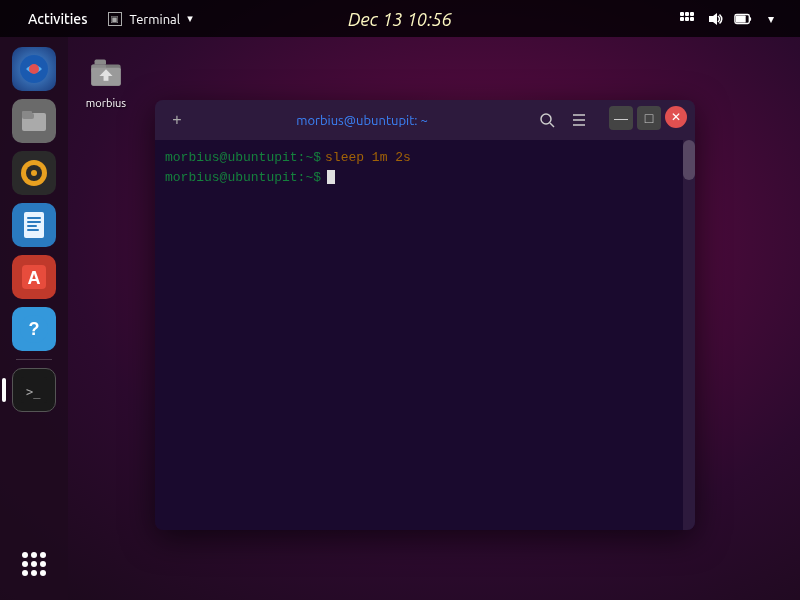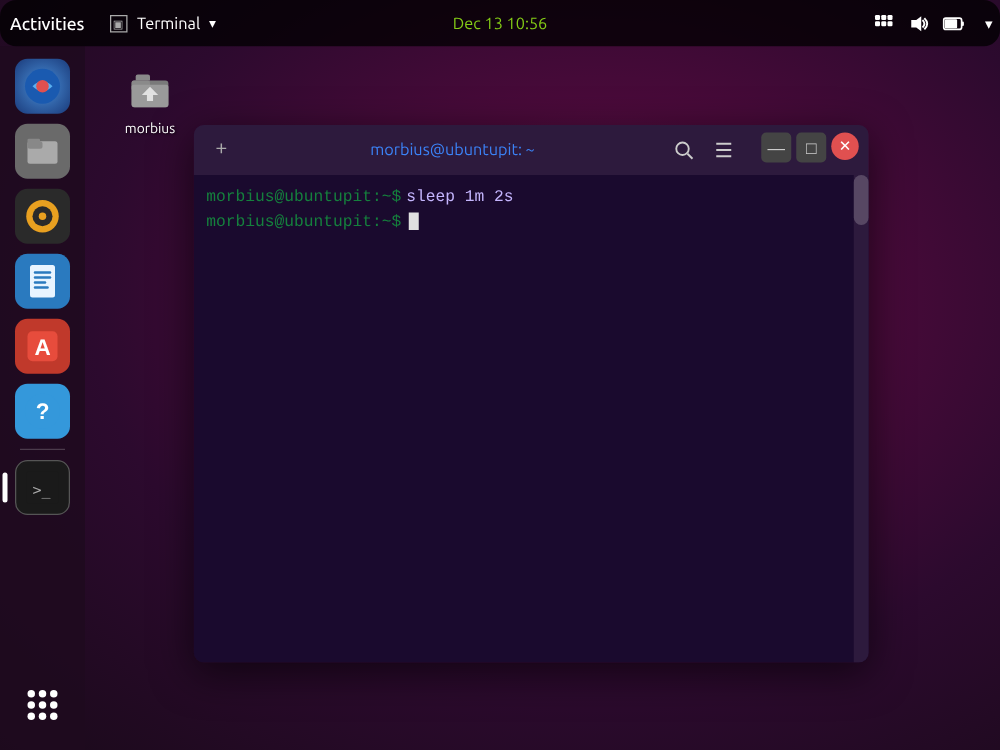--- a/index.html
+++ b/index.html
@@ -21,23 +21,22 @@
 
     
     .top-bar {
       position: absolute;
       top: 0; left: 0; right: 0;
       height: 37px;
       background: rgba(0,0,0,0.75);
       display: flex;
       align-items: center;
       justify-content: space-between;
-      padding: 0 0;
+      padding: 0 20px;
       z-index: 100;
-      border-radius: 13px;
     }
 
     .top-bar-left {
       display: flex;
       align-items: center;
       gap: 12px;
     }
 
     .activities-btn {
       color: white;
@@ -62,25 +61,26 @@
       border: 1px solid #aaa;
       display: inline-flex;
       align-items: center;
       justify-content: center;
       font-size: 9px;
       color: #aaa;
       margin-right: 4px;
     }
 
     .top-bar-center {
-      color: #84cc16;
-      font-size: 13px;
+      color: #fef9c3;
+      font-size: 18px;
       position: absolute;
       left: 50%;
       transform: translateX(-50%);
+      font-style: italic;
     }
 
     .top-bar-right {
       display: flex;
       align-items: center;
       gap: 10px;
       color: white;
       font-size: 13px;
     }
 
@@ -132,21 +132,21 @@
       background: white;
       border-radius: 2px;
     }
 
     
     .desktop-icons {
       position: absolute;
       left: 80px;
       top: 45px;
       display: flex;
-      flex-direction: column;
+      flex-direction: row;
       gap: 20px;
       z-index: 10;
       width: 80px;
     }
 
     .desktop-icon {
       display: flex;
       flex-direction: column;
       align-items: center;
       gap: 4px;
@@ -265,21 +265,21 @@
     .terminal-line {
       display: flex;
       align-items: center;
     }
 
     .prompt {
       color: #15803d;
     }
 
     .cmd-text {
-      color: #c4b5fd;
+      color: #a16207;
       margin-left: 4px;
     }
 
     .cursor {
       display: inline-block;
       width: 8px;
       height: 14px;
       background: #e0e0e0;
       vertical-align: middle;
       margin-left: 2px;

